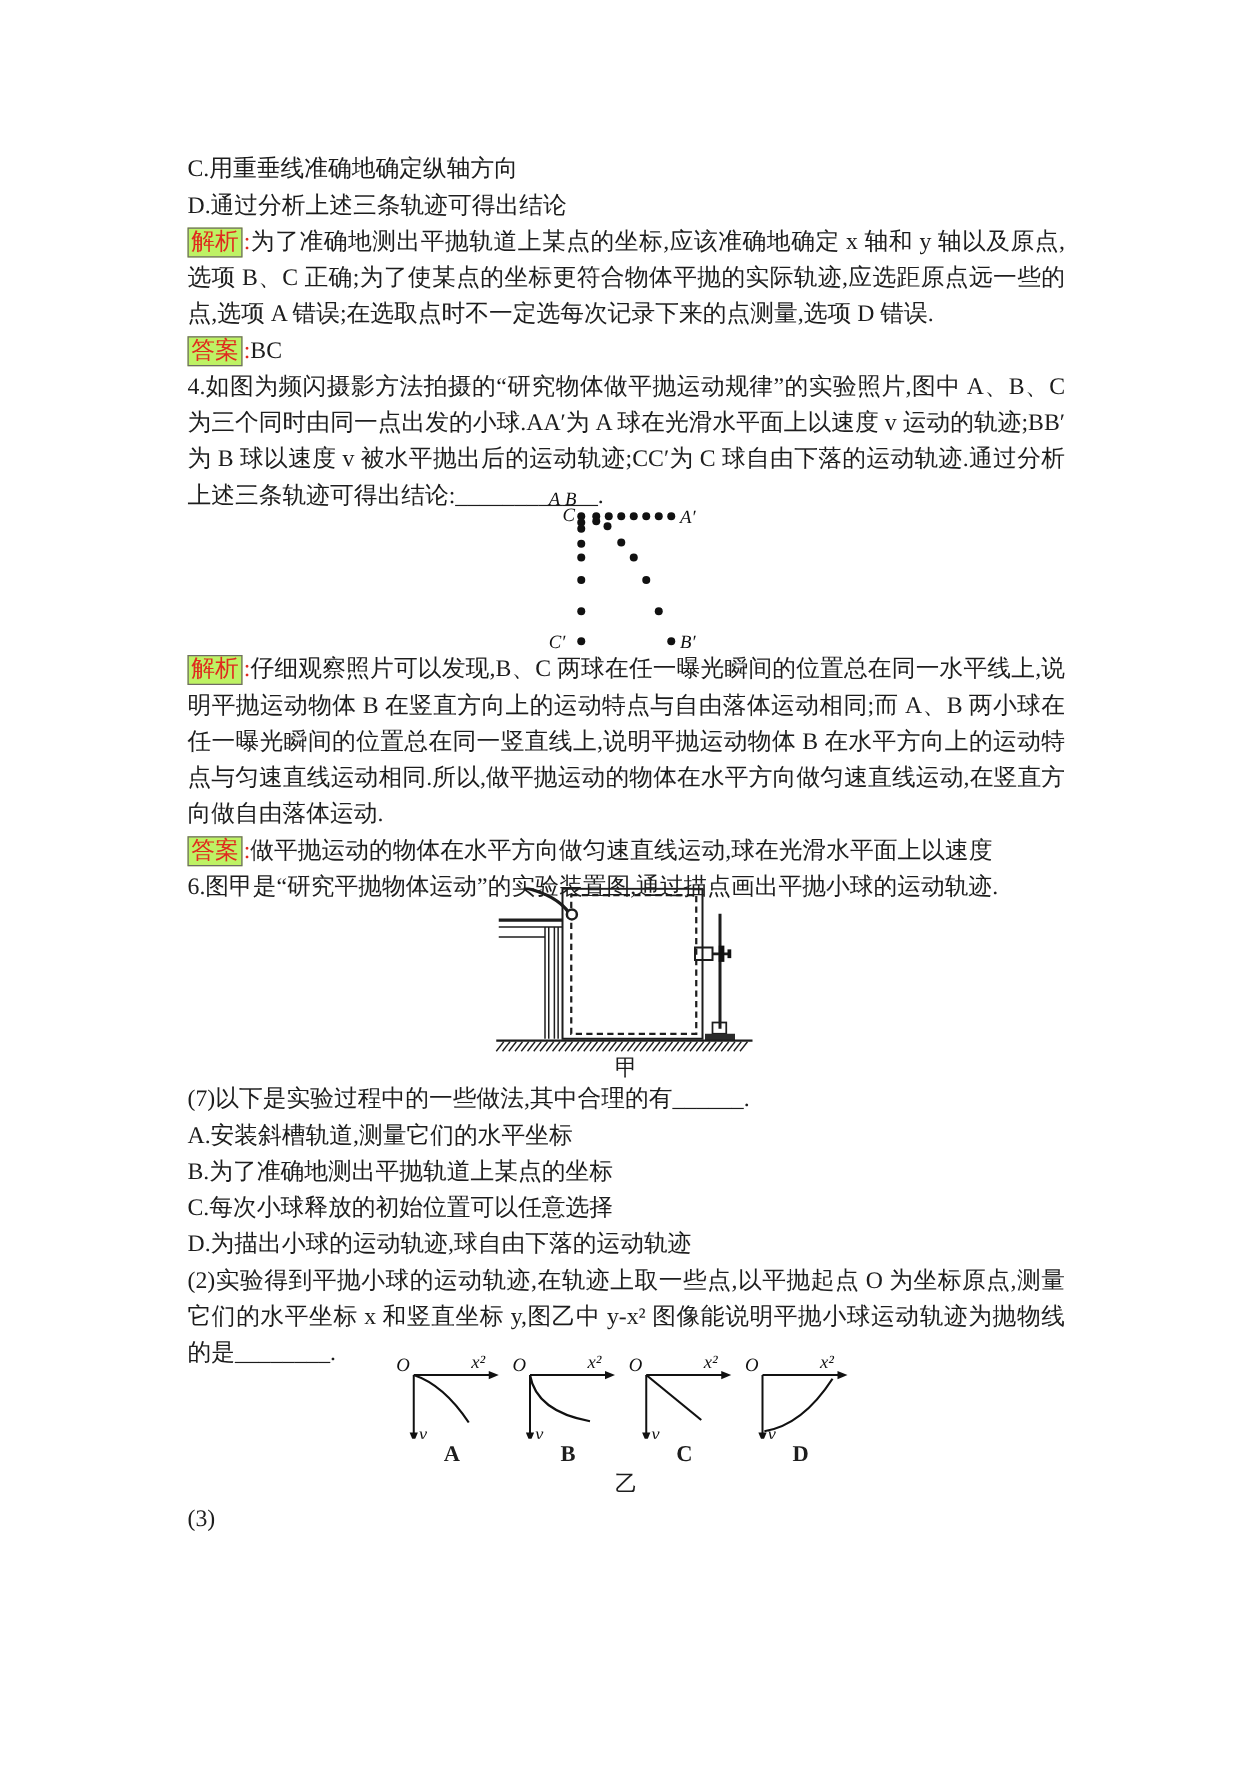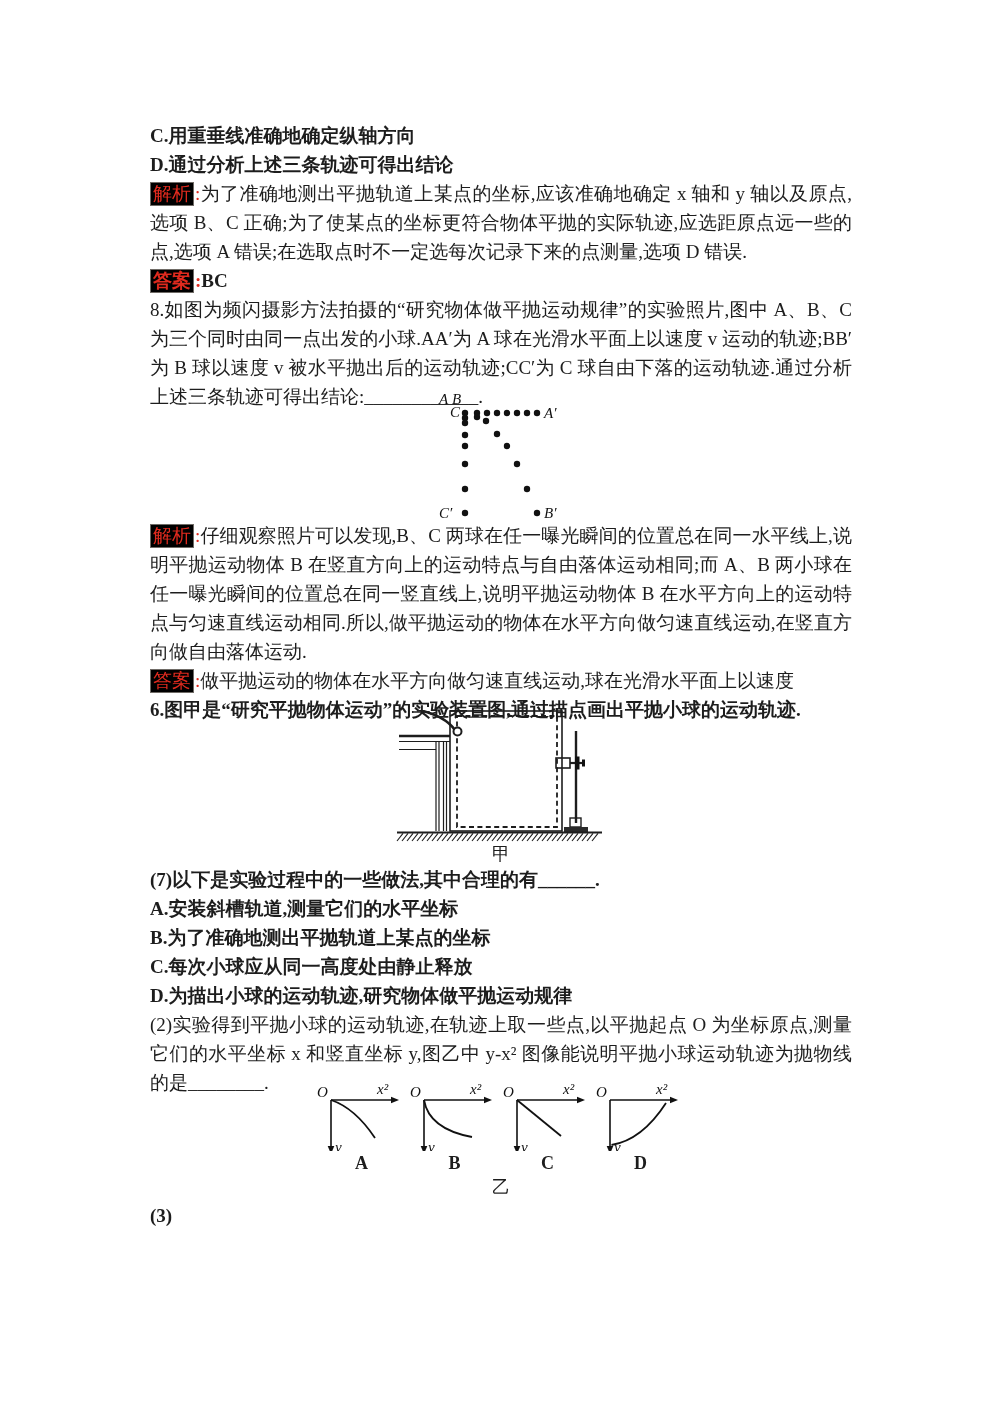--- a/index.html
+++ b/index.html
@@ -4,24 +4,24 @@
 <style>
   html,body{margin:0;padding:0;background:#fff;}
   body{
     width:1000px;height:1414px;box-sizing:border-box;
     padding:121px 148px 0 150px;
     font-family:"Liberation Serif","DejaVu Serif",serif;
     font-size:19px;line-height:29px;color:#1d1d1d;
     overflow:hidden;
   }
   .para{text-align:justify;}
-  .line{white-space:nowrap;font-weight:bold;}
+  .line{white-space:nowrap;}
   .tag-box{
     display:inline-block;line-height:22px;padding:0 2px;margin-right:1px;
-    border:1px solid #6f6b66;background:#000000;color:#e02a1e;
+    border:1px solid #6f6b66;background:#bef264;color:#e02a1e;
   }
   .tag-colon{color:#e02a1e;}
   .blank{letter-spacing:0;}
   
   .fig-strobe{display:block;margin:-18px auto -6px auto;}
   .fig-strobe text{font-family:"Liberation Serif","DejaVu Serif",serif;font-style:italic;font-size:15px;fill:#111;}
   .fig-strobe circle{fill:#111;}
   
   .fig-apparatus{width:225px;margin:-14px auto 0 auto;}
   .fig-apparatus svg{display:block;}
@@ -39,21 +39,21 @@
 </head>
 <body>
 
 <div class="line">C.用重垂线准确地确定纵轴方向</div>
 <div class="line">D.通过分析上述三条轨迹可得出结论</div>
 
 <div class="para"><span class="tag-box">解析</span><span class="tag-colon">:</span><span>为了准确地测出平抛轨道上某点的坐标,应该准确地确定 x 轴和 y 轴以及原点,选项 B、C 正确;为了使某点的坐标更符合物体平抛的实际轨迹,应选距原点远一些的点,选项 A 错误;在选取点时不一定选每次记录下来的点测量,选项 D 错误.</span></div>
 
 <div class="line"><span class="tag-box">答案</span><span class="tag-colon">:</span><span>BC</span></div>
 
-<div class="para"><span>8.如图为频闪摄影方法拍摄的“研究物体做平抛运动规律”的实验照片,图中 A、B、C 为三个同时由同一点出发的小球.AA′为 A 球在光滑水平面上以速度 v 运动的轨迹;BB′为 B 球以速度 v 被水平抛出后的运动轨迹;CC′为 C 球自由下落的运动轨迹.通过分析上述三条轨迹可得出结论:</span><span class="blank">____________.</span></div>
+<div class="para"><span>4.如图为频闪摄影方法拍摄的“研究物体做平抛运动规律”的实验照片,图中 A、B、C 为三个同时由同一点出发的小球.AA′为 A 球在光滑水平面上以速度 v 运动的轨迹;BB′为 B 球以速度 v 被水平抛出后的运动轨迹;CC′为 C 球自由下落的运动轨迹.通过分析上述三条轨迹可得出结论:</span><span class="blank">____________.</span></div>
 
 <svg class="fig-strobe" width="136" height="134" viewBox="-32 -20 136 134">
   <g>
       <circle cx="0" cy="0" r="3.2"></circle>
       <circle cx="12" cy="0" r="3.2"></circle>
       <circle cx="22" cy="0" r="3.2"></circle>
       <circle cx="32" cy="0" r="3.2"></circle>
       <circle cx="42" cy="0" r="3.2"></circle>
       <circle cx="52" cy="0" r="3.2"></circle>
       <circle cx="62" cy="0" r="3.2"></circle>
@@ -166,22 +166,22 @@
           <line x1="209" y1="123.4" x2="203" y2="131"></line>
         </g>
     </g>
   </svg>
   <div class="fig-caption">甲</div>
 </div>
 
 <div class="line"><span>(7)以下是实验过程中的一些做法,其中合理的有</span><span class="blank">______.</span></div>
 <div class="line">A.安装斜槽轨道,测量它们的水平坐标</div>
 <div class="line">B.为了准确地测出平抛轨道上某点的坐标</div>
-<div class="line">C.每次小球应从同一高度处由静止释放</div>
-<div class="line">D.为描出小球的运动轨迹,研究物体做平抛运动规律</div>
+<div class="line">C.每次小球释放的初始位置可以任意选择</div>
+<div class="line">D.为描出小球的运动轨迹,球自由下落的运动轨迹</div>
 
 <div class="para"><span>(2)实验得到平抛小球的运动轨迹,在轨迹上取一些点,以平抛起点 O 为坐标原点,测量它们的水平坐标 x 和竖直坐标 y,图乙中 y-x² 图像能说明平抛小球运动轨迹为抛物线的是</span><span class="blank">________.</span></div>
 
 <div class="graph-row">
   <div class="graph-cell">
     <svg width="93" height="68" viewBox="0 0 93 68">
       <line x1="16" y1="17" x2="77" y2="17" stroke="#111" stroke-width="1.6"></line>
       <polygon points="76,13.7 84,17 76,20.3" fill="#111"></polygon>
       <line x1="16" y1="17" x2="16" y2="64" stroke="#111" stroke-width="1.6"></line>
       <polygon points="12.7,63 16,71 19.3,63" fill="#111"></polygon>

